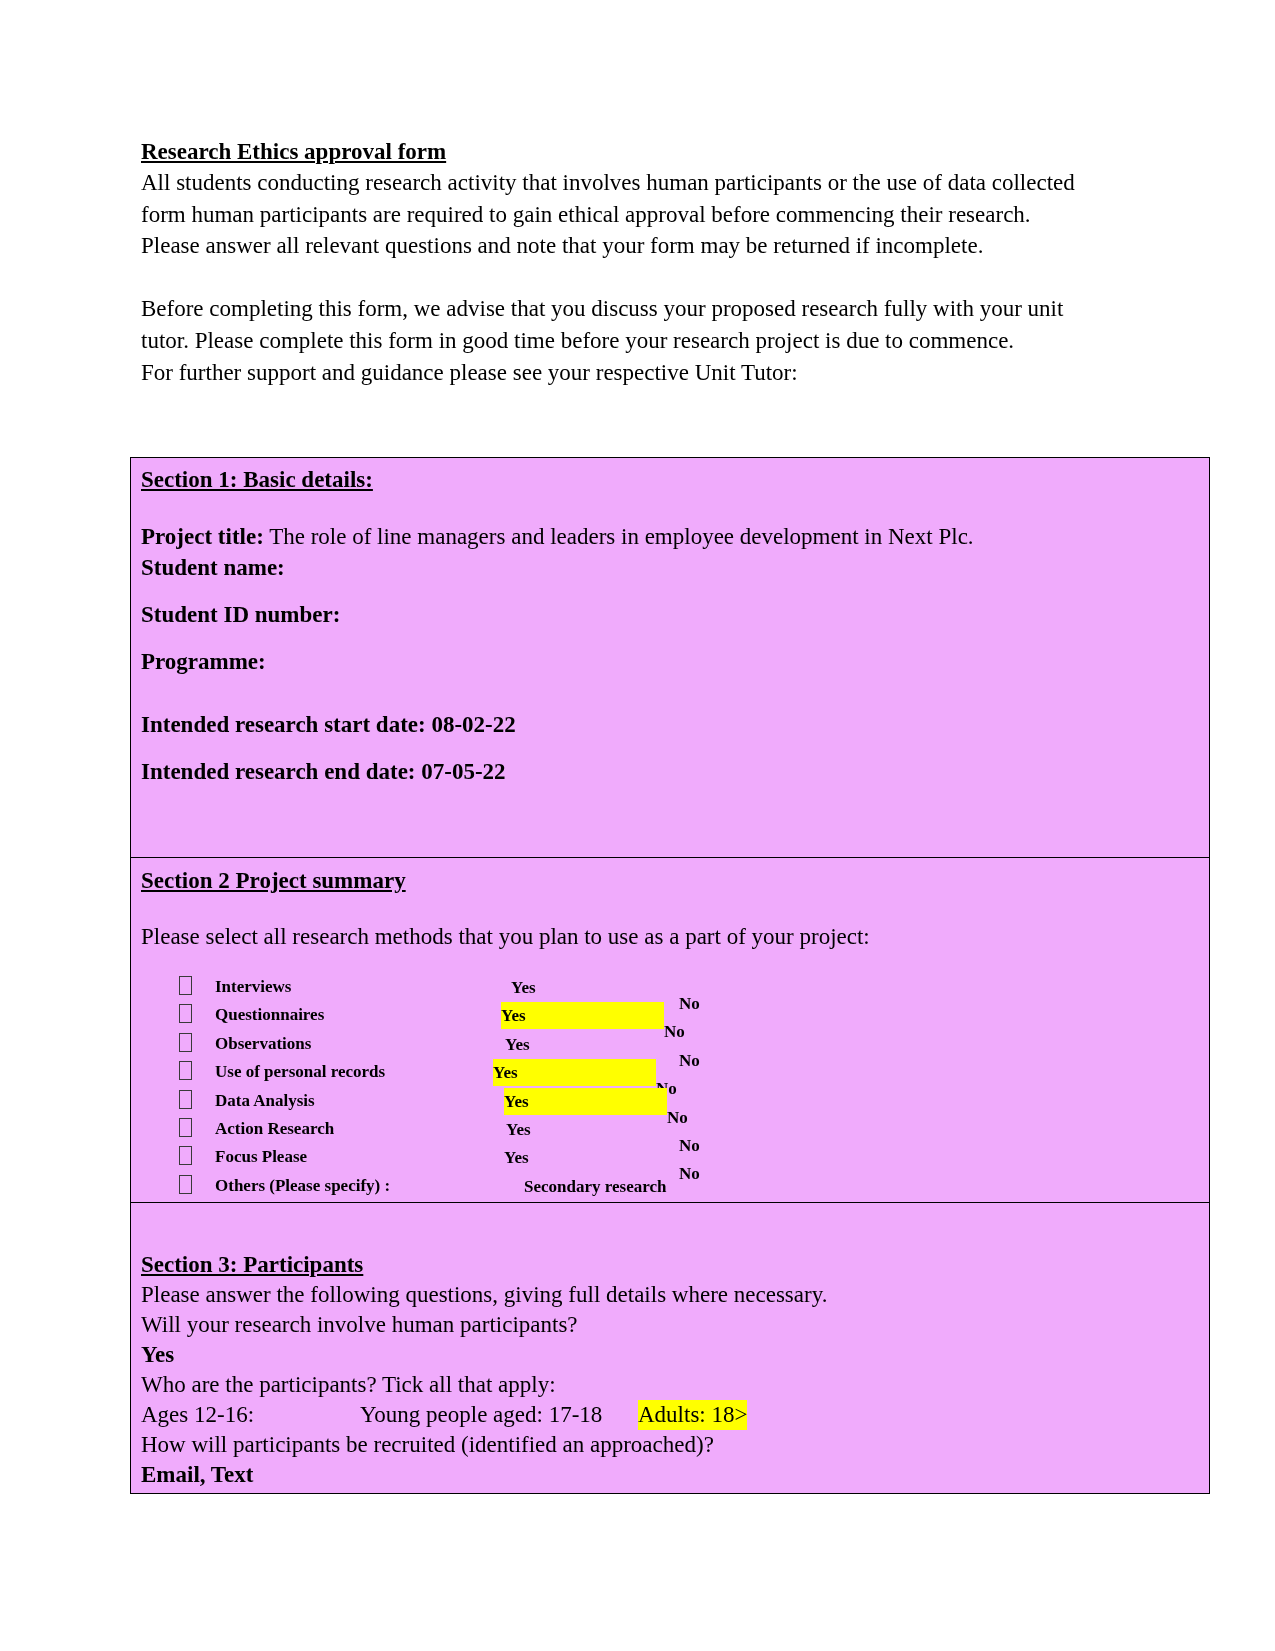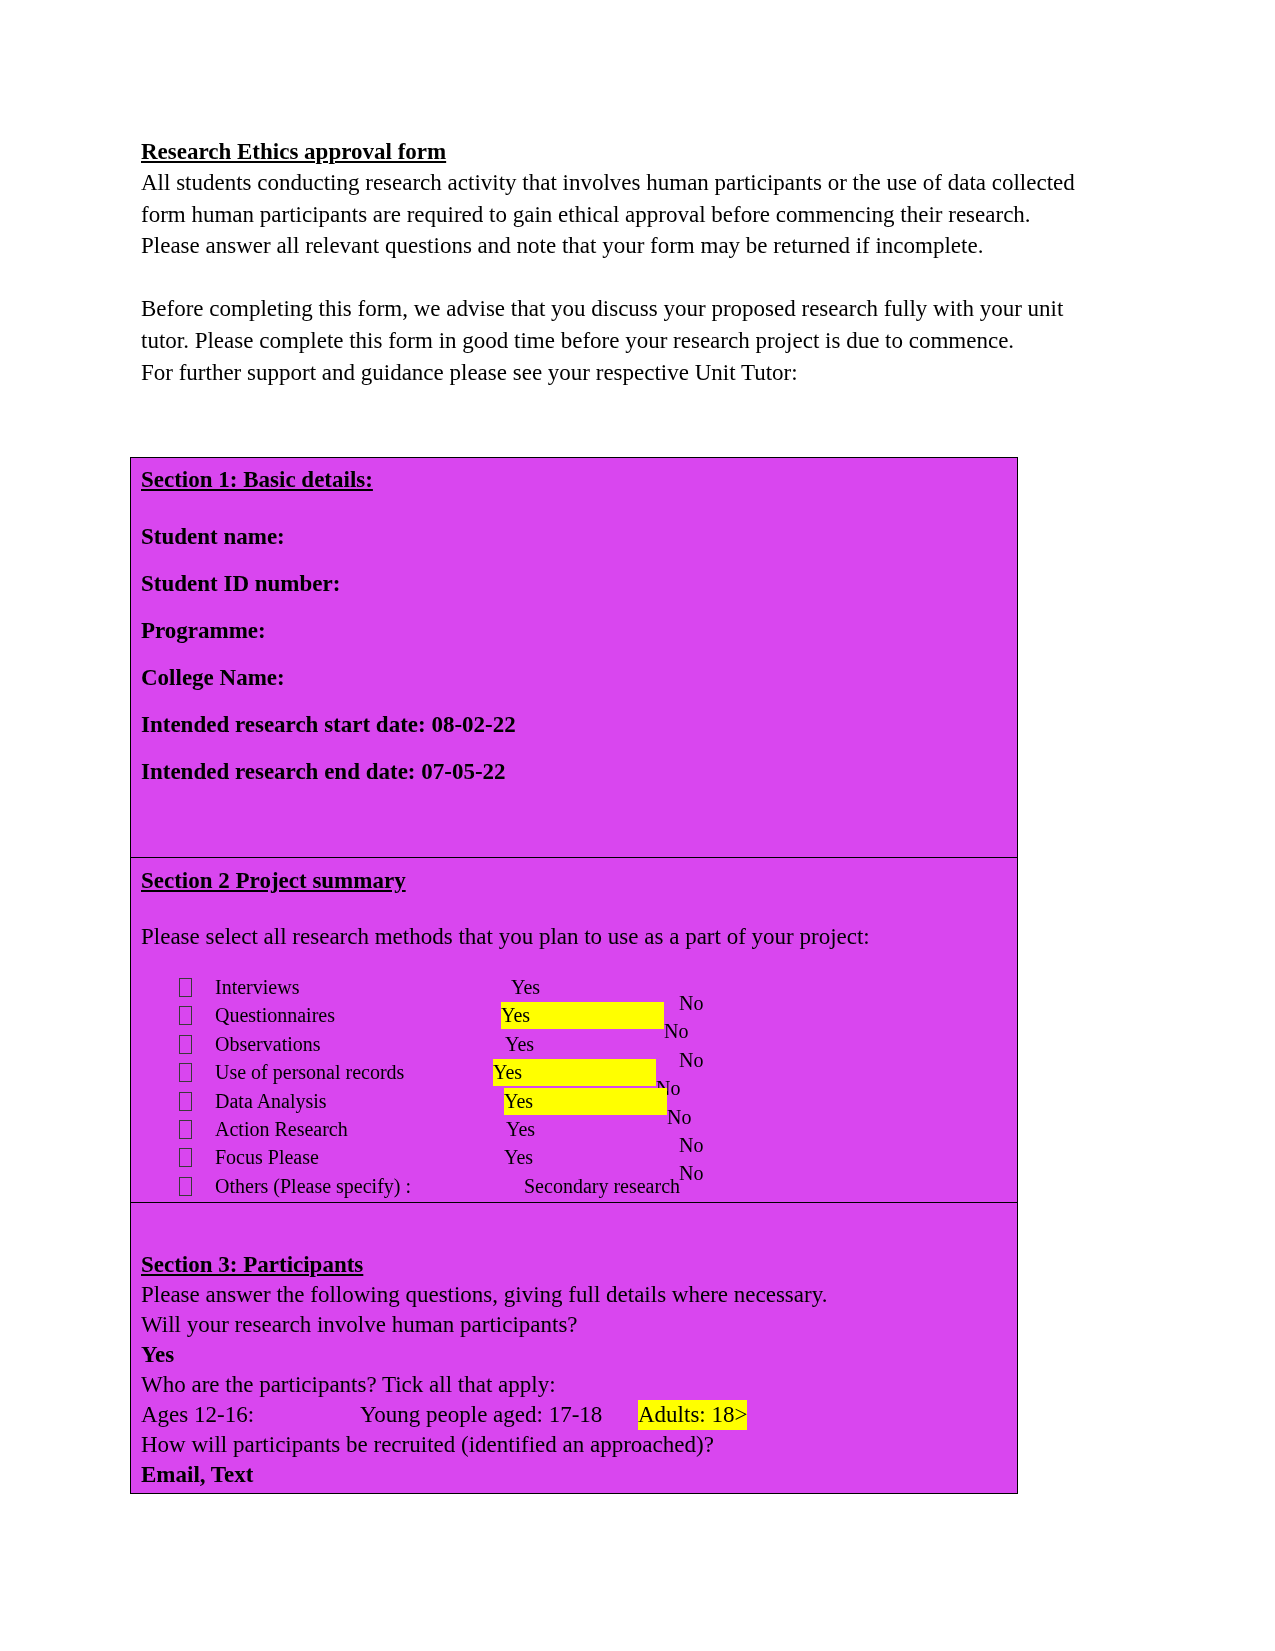--- a/index.html
+++ b/index.html
@@ -47,24 +47,24 @@
     text-align: left;
   }
   .blank-line {
     height: 31.6px;
   }
   
   .form-table {
     position: absolute;
     left: 130px;
     top: 457px;
-    width: 888px;
+    width: 1080px;
     border: 1.6px solid #000000;
     box-sizing: border-box;
-    background: #d946ef;
+    background: #f0abfc;
   }
   .section {
     border-bottom: 1.6px solid #000000;
     box-sizing: border-box;
     padding: 0;
   }
   .section:last-child {
     border-bottom: none;
     margin-top: 44px;
   }
@@ -102,25 +102,26 @@
     margin: 0;
     font-weight: bold;
   }
   
   .method-list {
     margin: 0;
     padding: 0 0 0 38px;
     list-style: none;
   }
   .method-row {
-    font-size: 20px;
+    font-size: 17px;
     line-height: 28.4px;
     position: relative;
     height: 28.4px;
     white-space: nowrap;
+    font-weight: bold;
   }
   .cb {
     display: inline-block;
     width: 13px;
     height: 19px;
     border: 1.4px solid #3a3a3a;
     box-sizing: border-box;
     vertical-align: -3px;
     margin-right: 23px;
   }
@@ -173,27 +174,27 @@
     <p class="para">Before completing this form, we advise that you discuss your proposed research fully with your unit tutor. Please complete this form in good time before your research project is due to commence.</p>
     <p class="para">For further support and guidance please see your respective Unit Tutor:</p>
   </div>
 
   <div class="form-table">
 
     <div class="section">
       <div class="sec-inner" style="padding-top:6px;padding-bottom:10px;">
         <div class="sec-head"><span>Section 1: Basic details:</span></div>
         <div class="spacer-md"></div>
+        <div class="fieldline"><b>Project title:</b> <span>The role of line managers and leaders in employee development in Next Plc.</span></div>
         <div class="fieldline"><b>Student name:</b></div>
         <div class="spacer-sm"></div>
         <div class="fieldline"><b>Student ID number:</b></div>
         <div class="spacer-sm"></div>
         <div class="fieldline"><b>Programme:</b></div>
         <div class="spacer-sm"></div>
-        <div class="fieldline"><b>College Name:</b></div>
         <div class="spacer-sm"></div>
         <div class="fieldline"><b>Intended research start date: 08-02-22</b></div>
         <div class="spacer-sm"></div>
         <div class="fieldline"><b>Intended research end date: 07-05-22</b></div>
         <div class="spacer-lg"></div>
         <div style="height:16px;"></div>
       </div>
     </div>
 
     <div class="section">

